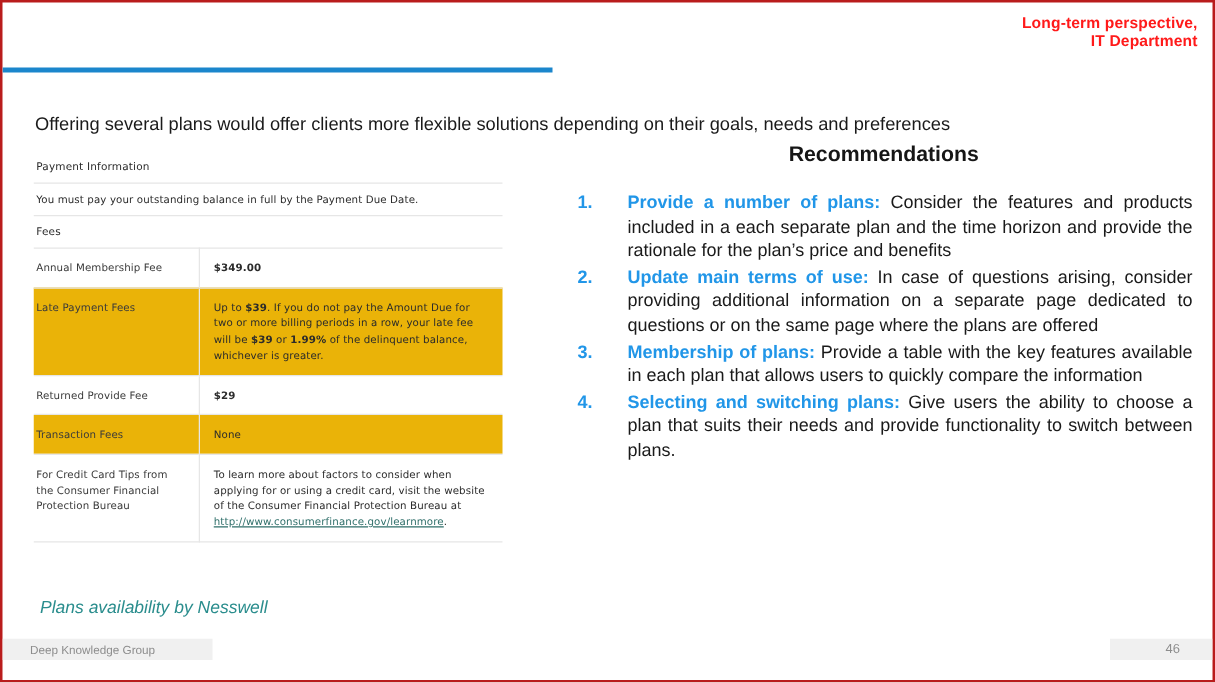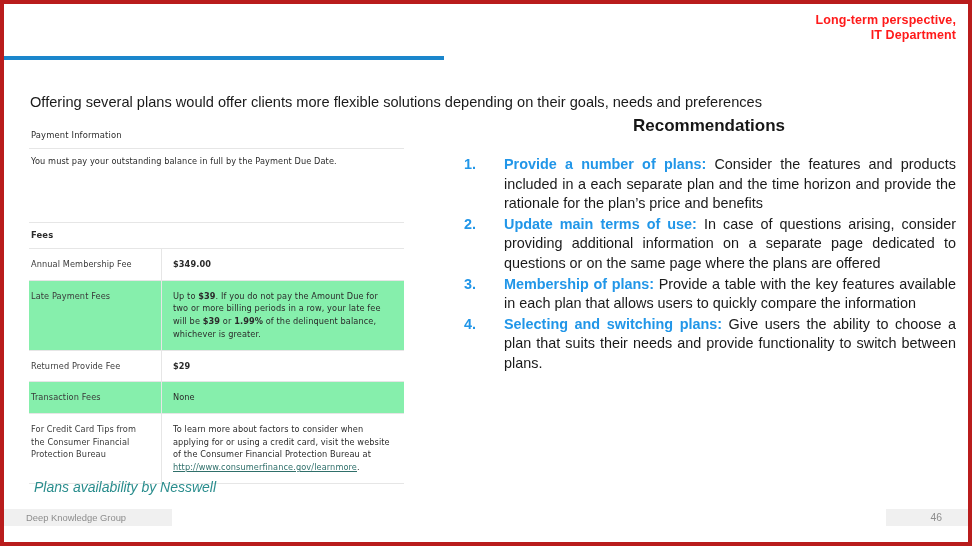--- a/index.html
+++ b/index.html
@@ -10,21 +10,21 @@
   body {
     font-family: "Liberation Sans", sans-serif;
   }
   .slide {
     position: relative;
     width: 972px;
     height: 546px;
     background: #ffffff;
     overflow: hidden;
     box-sizing: border-box;
-    border: 4px solid #b91c1c;
+    border: 2px solid #b91c1c;
   }
 
   
   .dept-tag {
     position: absolute;
     top: 9px;
     right: 12px;
     text-align: right;
     color: #ff1a1a;
     font-weight: bold;
@@ -76,25 +76,24 @@
     letter-spacing: 0.15px;
   }
   .fee-note {
     font-size: 8.2px;
     padding: 7px 0 8px 2px;
     border-top: 1px solid #e6e6e6;
     letter-spacing: 0.1px;
   }
   .fee-sub-title {
     font-size: 8.4px;
-    font-weight: bold;
+    font-weight: normal;
     padding: 7px 0 8px 2px;
     border-top: 1px solid #e6e6e6;
     letter-spacing: 0.15px;
-    margin-top: 48px;
   }
   .fee-table {
     width: 100%;
     border-collapse: collapse;
     table-layout: fixed;
   }
   .fee-table td {
     font-size: 8.2px;
     vertical-align: top;
     padding: 9px 10px 9px 2px;
@@ -104,21 +103,21 @@
   }
   .fee-table td.fee-label {
     width: 120px;
     border-right: 1px solid #e6e6e6;
     color: #3a3a3a;
   }
   .fee-table td.fee-value {
     padding-left: 11px;
   }
   .fee-table tr.shaded td {
-    background: #86efac;
+    background: #eab308;
   }
   .fee-table tr.last td {
     border-bottom: 1px solid #e6e6e6;
   }
   .fee-value b { font-weight: bold; }
   .fee-link {
     color: #2f6f6a;
     text-decoration: underline;
   }
 

